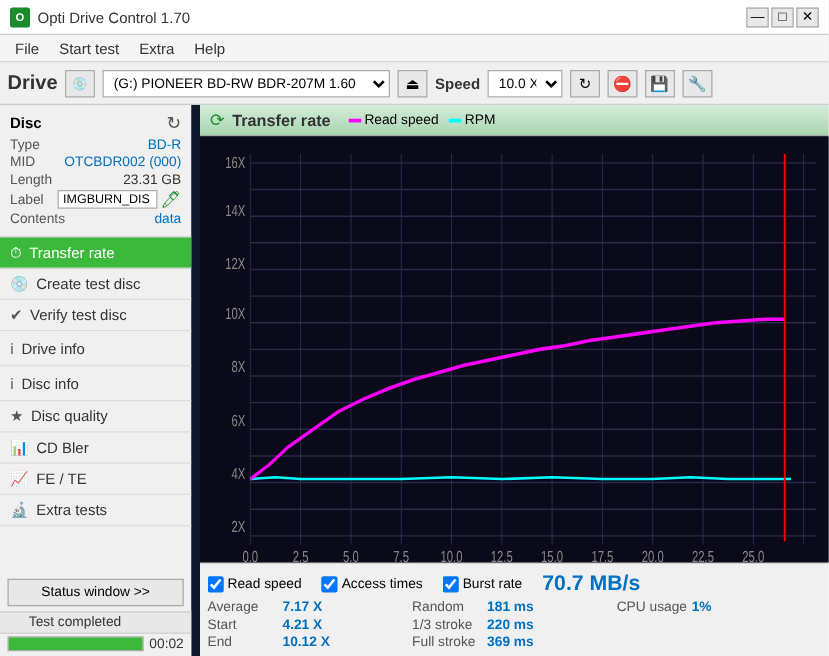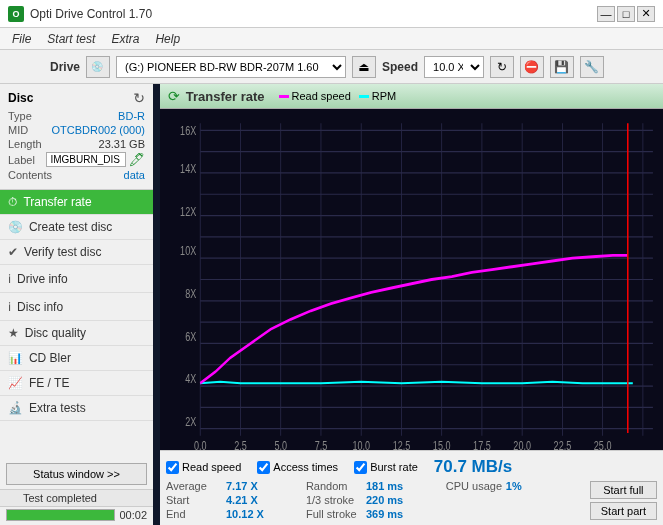--- a/index.html
+++ b/index.html
@@ -7,26 +7,26 @@
 
     
     .titlebar { background: #fff; display: flex; align-items: center; justify-content: space-between; padding: 4px 8px; border-bottom: 1px solid #ccc; height: 28px; }
     .titlebar-left { display: flex; align-items: center; gap: 6px; }
     .titlebar-icon { width: 16px; height: 16px; background: #1a8c2c; border-radius: 2px; display: flex; align-items: center; justify-content: center; color: white; font-size: 9px; font-weight: bold; }
     .titlebar-title { font-size: 12px; color: #333; }
     .titlebar-controls { display: flex; gap: 2px; }
     .titlebar-btn { width: 18px; height: 16px; border: 1px solid #aaa; background: #e8e8e8; font-size: 11px; display: flex; align-items: center; justify-content: center; cursor: pointer; }
 
     
-    .menubar { background: #f5f5f5; border-bottom: 1px solid #ccc; display: flex; padding: 2px 4px; height: 22px; font-style: italic; }
+    .menubar { background: #f5f5f5; border-bottom: 1px solid #ccc; display: flex; padding: 2px 4px; height: 22px; }
     .menubar-item { padding: 0 8px; font-size: 12px; color: #333; cursor: pointer; display: flex; align-items: center; }
 
     
     .drivebar { background: #f0f0f0; border-bottom: 1px solid #ccc; display: flex; align-items: center; padding: 3px 6px; gap: 6px; height: 34px; }
-    .drive-label { font-size: 12px; font-weight: bold; color: #333; margin-left: 44px; }
+    .drive-label { font-size: 16px; font-weight: bold; color: #333; }
     .drive-select { height: 22px; font-size: 11px; border: 1px solid #aaa; background: white; padding: 0 4px; flex: 1; max-width: 230px; }
     .drive-icon-btn { width: 24px; height: 22px; border: 1px solid #aaa; background: #e8e8e8; display: flex; align-items: center; justify-content: center; cursor: pointer; font-size: 12px; }
     .speed-label { font-size: 12px; color: #333; font-weight: bold; }
     .speed-select { height: 22px; font-size: 11px; border: 1px solid #aaa; background: white; padding: 0 4px; width: 60px; }
 
     
     .main { display: flex; height: calc(525px - 28px - 22px - 34px); }
 
     
     .left-panel { width: 160px; min-width: 160px; background: #f0f0f0; border-right: 7px solid #0f172a; display: flex; flex-direction: column; }
@@ -327,20 +327,16 @@
             <span class="stats-label">Full stroke</span>
             <span class="stats-value">369 ms</span>
           </div>
         </div>
         <div class="stats-col">
           <div class="stats-row">
             <span class="stats-label">CPU usage</span>
             <span class="stats-value">1%</span>
           </div>
         </div>
-        <div class="stats-btn-col">
-          <button class="action-btn">Start full</button>
-          <button class="action-btn">Start part</button>
-        </div>
       </div>
     </div>
   </div>
 </div>
 
 </body></html>

